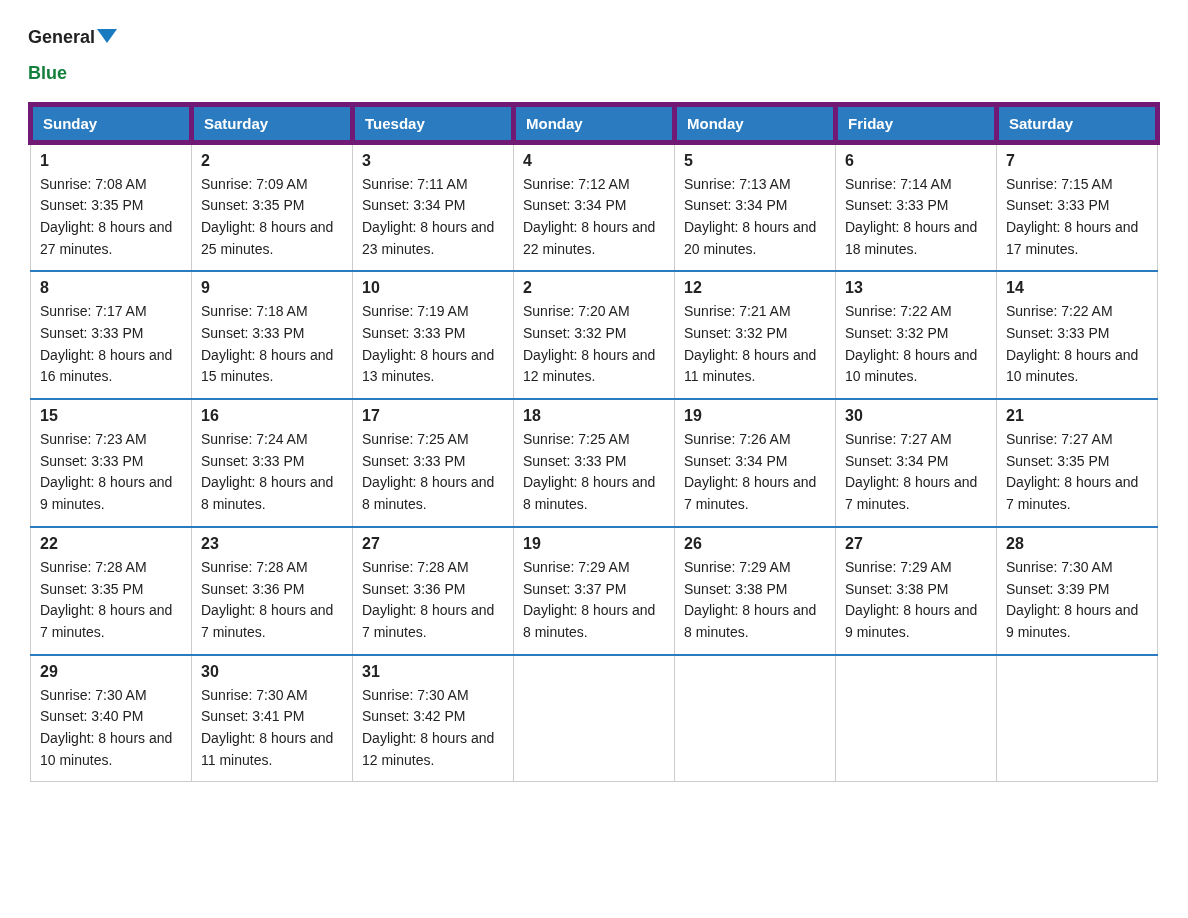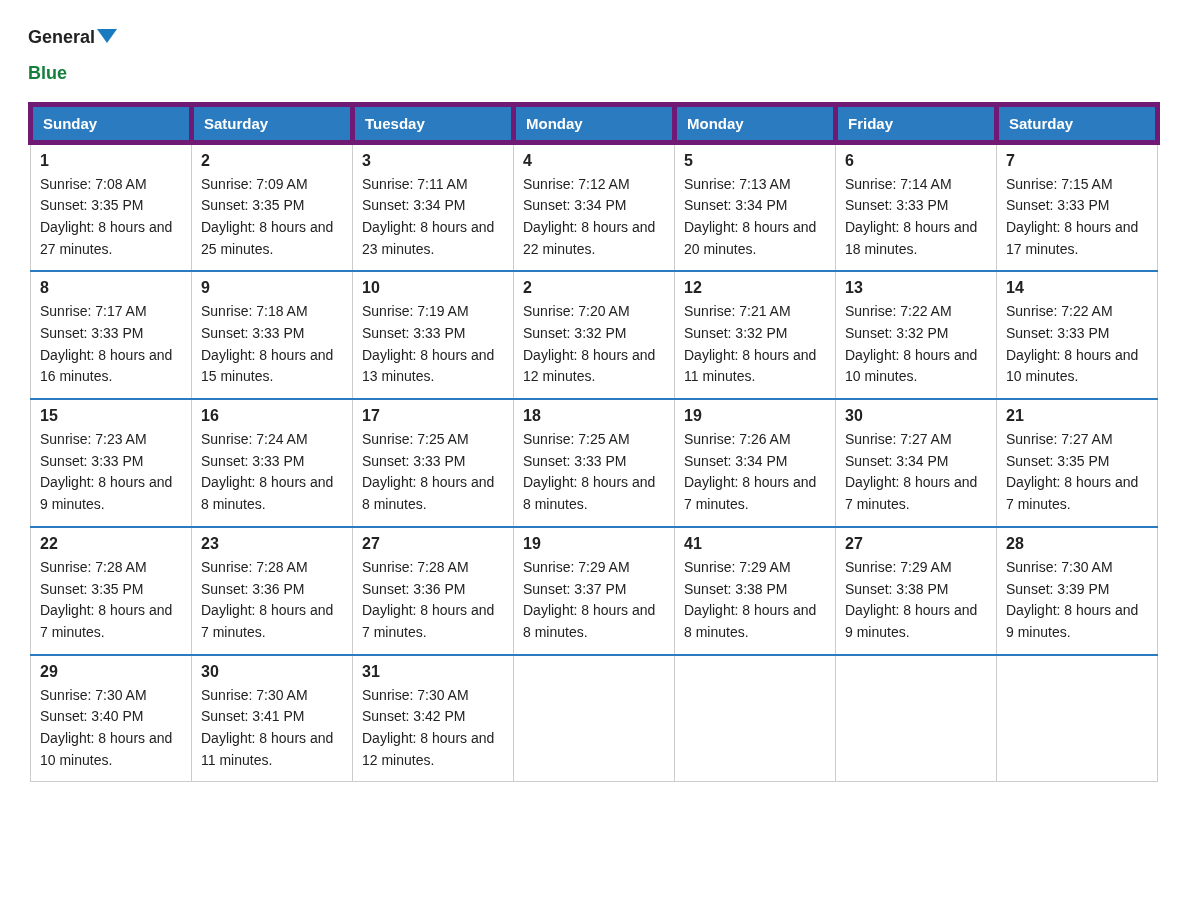--- a/index.html
+++ b/index.html
@@ -230,21 +230,21 @@
         </td>
         <td>
           <span class="day-num">27</span>
 <div class="day-info">Sunrise: 7:28 AM<br>Sunset: 3:36 PM<br>Daylight: 8 hours and 7 minutes.</div>
         </td>
         <td>
           <span class="day-num">19</span>
 <div class="day-info">Sunrise: 7:29 AM<br>Sunset: 3:37 PM<br>Daylight: 8 hours and 8 minutes.</div>
         </td>
         <td>
-          <span class="day-num">41</span>
+          <span class="day-num">26</span>
 <div class="day-info">Sunrise: 7:29 AM<br>Sunset: 3:38 PM<br>Daylight: 8 hours and 8 minutes.</div>
         </td>
         <td>
           <span class="day-num">27</span>
 <div class="day-info">Sunrise: 7:29 AM<br>Sunset: 3:38 PM<br>Daylight: 8 hours and 9 minutes.</div>
         </td>
         <td>
           <span class="day-num">28</span>
 <div class="day-info">Sunrise: 7:30 AM<br>Sunset: 3:39 PM<br>Daylight: 8 hours and 9 minutes.</div>
         </td>

